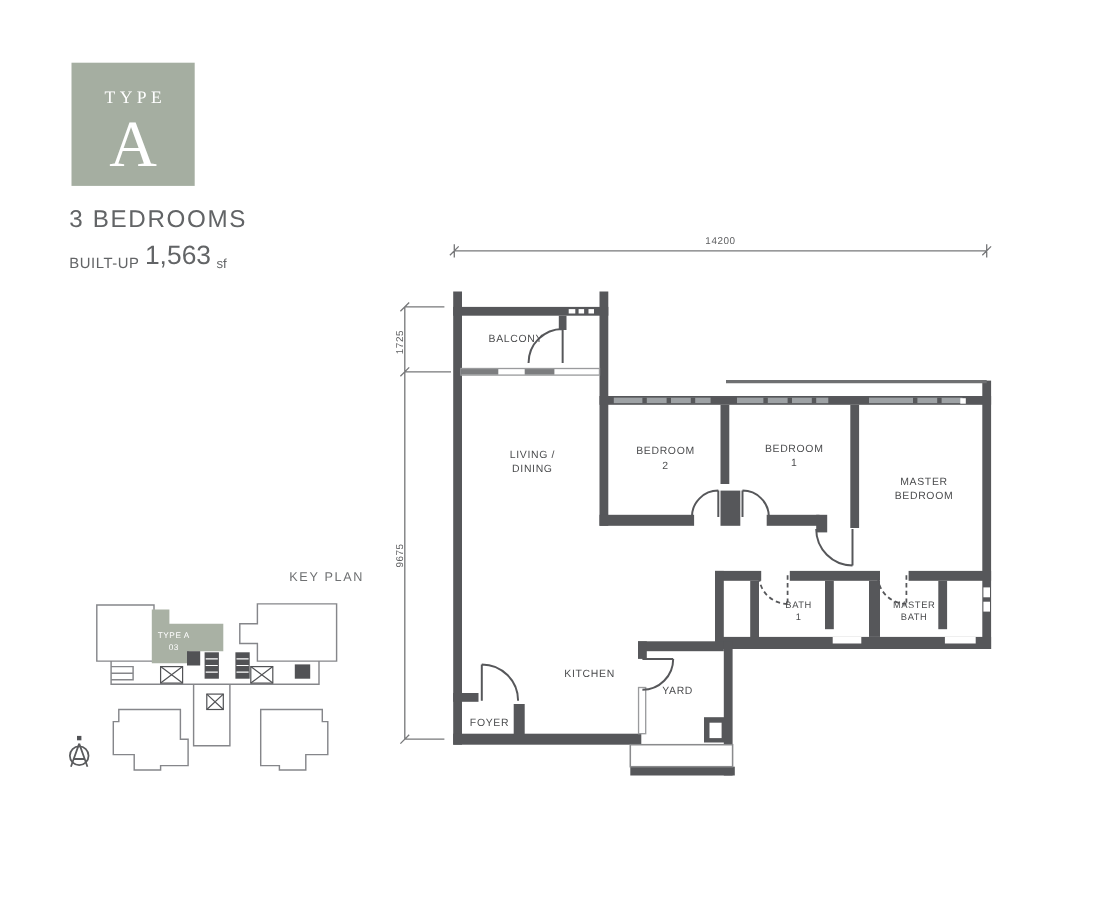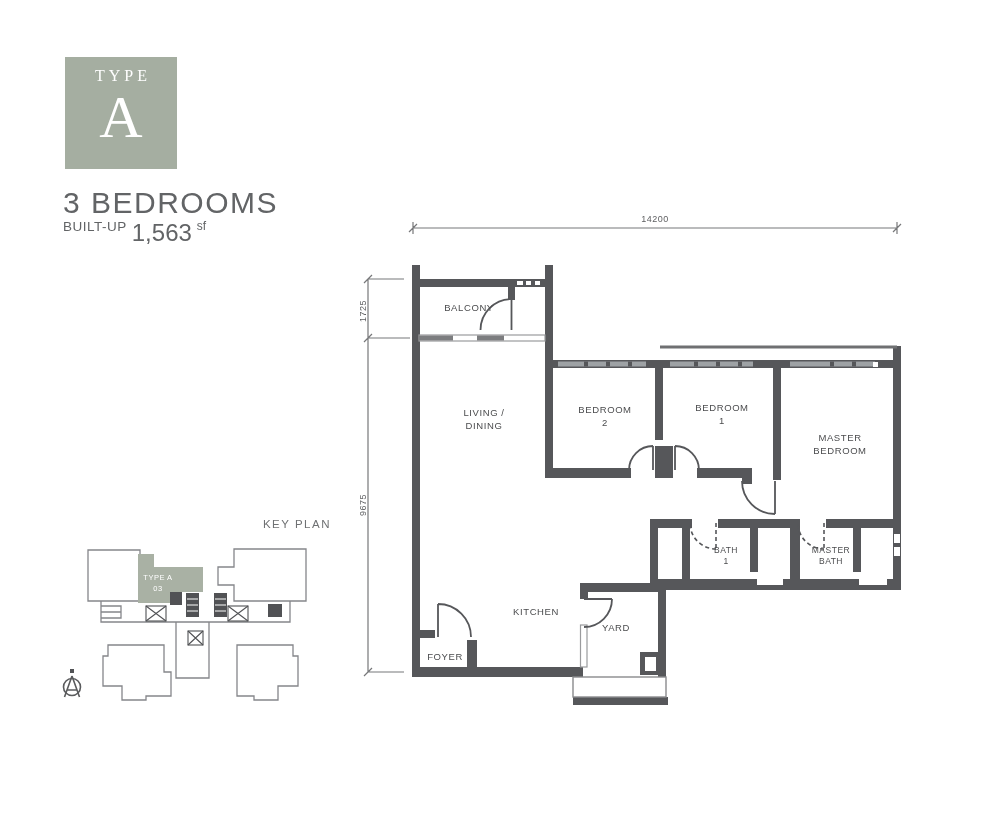--- a/index.html
+++ b/index.html
@@ -9,31 +9,31 @@
   }
   .canvas{position:absolute;left:0;top:0;width:1000px;height:828px;}
 
   
   .badge{
     position:absolute;left:65px;top:57px;width:112px;height:112px;
     background:#a5aea1;color:#ffffff;text-align:center;
   }
   .badge-type{
     font-family:"Liberation Serif", serif;font-size:16px;letter-spacing:4px;
-    margin-top:10px;padding-left:4px;
+    margin-top:24px;padding-left:4px;
   }
   .badge-letter{
     font-family:"Liberation Serif", serif;font-size:60px;line-height:1.0;margin-top:2px;
   }
   .title{
-    position:absolute;left:63px;top:186px;font-size:30px;color:#626466;
+    position:absolute;left:63px;top:186px;font-size:22px;color:#626466;
     letter-spacing:1.5px;font-weight:500;
   }
   .builtup{
-    position:absolute;left:63px;top:219px;display:flex;align-items:flex-start;gap:5px;
+    position:absolute;left:63px;top:219px;display:flex;align-items:flex-end;gap:5px;
     color:#626466;
   }
   .builtup .lbl{font-size:13.5px;letter-spacing:.5px;}
   .builtup .val{font-size:24px;}
   .builtup .unit{font-size:12px;}
 
   
   svg{position:absolute;left:0;top:0;}
   .wall{fill:#56575a;}
   .white{fill:#ffffff;}

